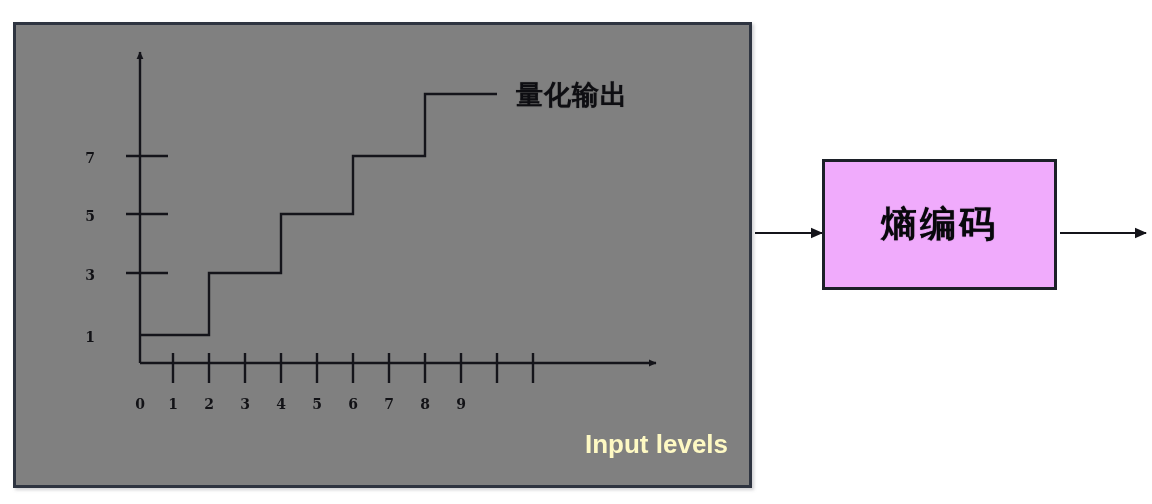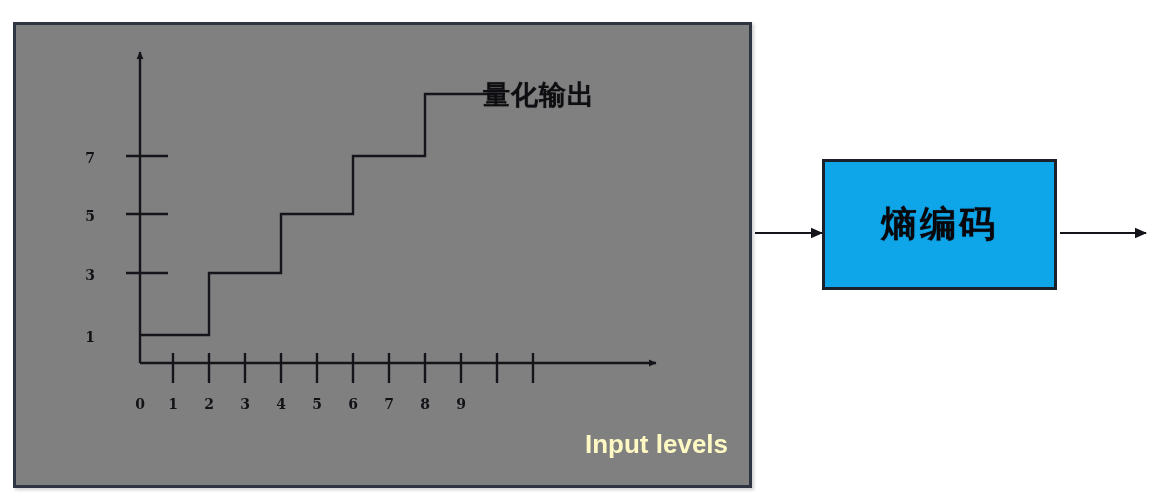--- a/index.html
+++ b/index.html
@@ -38,21 +38,21 @@
 
   .plot-svg {
     position: absolute;
     left: 0; top: 0;
     width: 100%;
     height: 100%;
   }
 
   .chart-title {
     position: absolute;
-    left: 467px;
+    left: 500px;
     top: 52px;
     font-family: "DejaVu Sans", sans-serif;
     font-size: 27px;
     font-weight: 700;
     color: #0e0e12;
     letter-spacing: 1px;
     white-space: nowrap;
     text-shadow: 0 0 1px rgba(0,0,0,0.55);
   }
 
@@ -78,21 +78,21 @@
   .ytick-num { transform: translate(-50%, -50%); }
   .xtick-num { transform: translate(-50%, 0); }
 
   
   .entropy-box {
     position: absolute;
     left: 822px;
     top: 159px;
     width: 235px;
     height: 131px;
-    background: #0ea5e9;
+    background: #f0abfc;
     border: 3px solid #1c2028;
     box-sizing: border-box;
     display: flex;
     align-items: center;
     justify-content: center;
   }
   .entropy-label {
     font-family: "DejaVu Sans", sans-serif;
     font-size: 36px;
     font-weight: 700;

